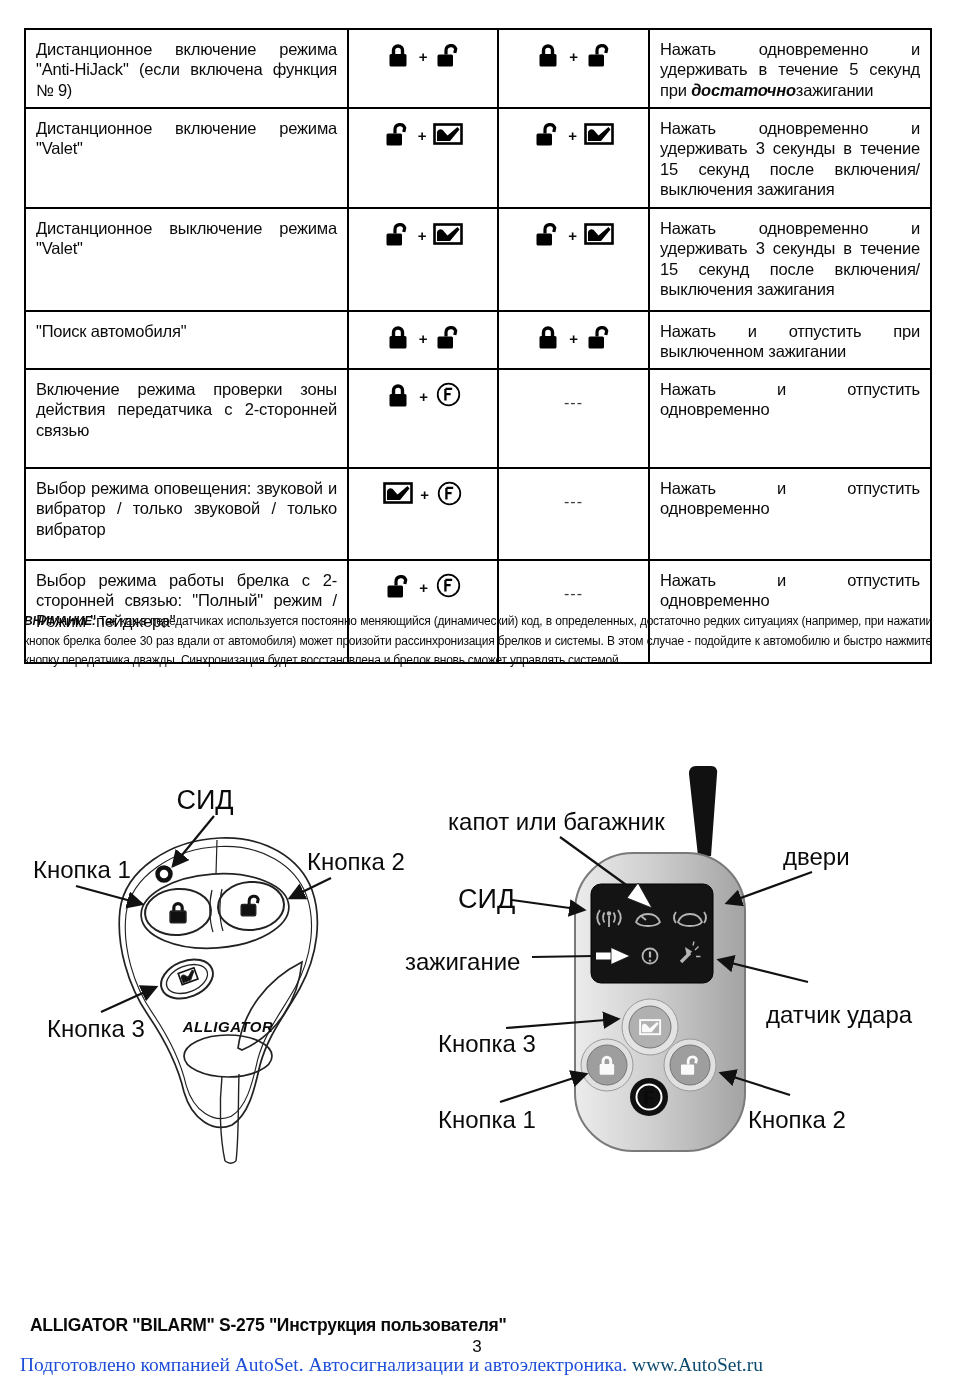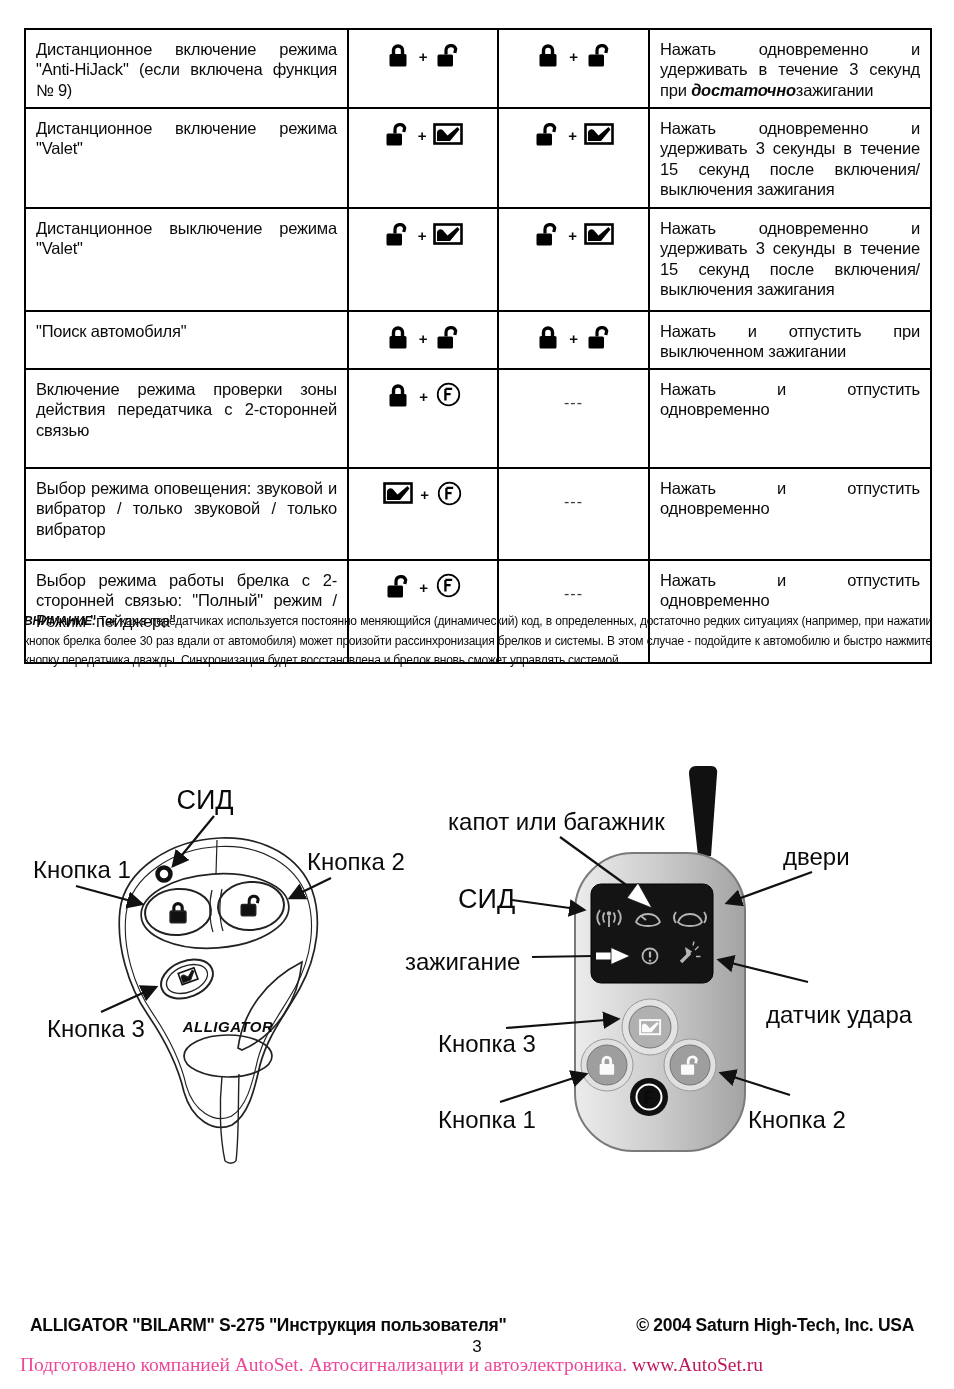--- a/index.html
+++ b/index.html
@@ -26,22 +26,22 @@
   svg.diagram{position:absolute;left:0;top:740px;width:954px;height:460px;}
   svg.diagram text{font-family:"Liberation Sans",sans-serif;fill:#0a0a0a;}
   .lbl{font-size:24px;}
   .lbl-big{font-size:27px;}
   .logo-t{font-size:15px;font-weight:bold;font-style:italic;letter-spacing:0.5px;}
   
   .footer-line{position:absolute;left:30px;top:1315px;width:884px;display:flex;
         justify-content:space-between;font-weight:bold;font-size:17.5px;letter-spacing:-0.3px;}
   .page-num{position:absolute;left:0;top:1337px;width:954px;text-align:center;font-size:17px;}
   .prepared{position:absolute;left:20px;top:1354px;font-family:"Liberation Serif",serif;font-size:19.5px;}
-  .prepared .red{color:#ec4899;}
-  .prepared a{color:#be185d;text-decoration:none;}
+  .prepared .red{color:#1d4ed8;}
+  .prepared a{color:#0c4a6e;text-decoration:none;}
 </style>
 </head>
 <body>
 
 <svg width="0" height="0" style="position:absolute" aria-hidden="true">
   <defs>
     <g id="icon-lock-closed">
       <path d="M9.5,13 V9.5 a4.5,4.5 0 0 1 9,0 V13" fill="none" stroke="currentColor" stroke-width="3.4"></path>
       <rect x="5.5" y="13" width="17" height="12.5" rx="1.5" fill="currentColor"></rect>
     </g>
@@ -87,21 +87,21 @@
         <span class="combo">
           <svg class="gi ic-lock" viewBox="0 0 28 28" style="color:#000">
                 <use href="#icon-lock-closed"></use>
               </svg>
           <span class="plus">+</span>
           <svg class="gi ic-lock" viewBox="0 0 28 28" style="color:#000">
                 <use href="#icon-lock-open"></use>
               </svg>
         </span>
       </td>
-      <td><span>Нажать одновременно и удерживать в течение 3 секунд при </span><span class="em">достаточно</span><span>зажигании</span></td>
+      <td><span>Нажать одновременно и удерживать в течение 5 секунд при </span><span class="em">достаточно</span><span>зажигании</span></td>
     </tr>
     <tr style="height:100px">
       <td>Дистанционное включение режима "Valet"</td>
       <td class="ic">
         <span class="combo">
           <svg class="gi ic-lock" viewBox="0 0 28 28" style="color:#000">
                 <use href="#icon-lock-open"></use>
               </svg>
           <span class="plus">+</span>
           <svg class="gi ic-trunk" viewBox="0 0 30 22" style="color:#000">
@@ -342,20 +342,19 @@
       <line x1="506" y1="288" x2="618" y2="279" stroke="#111" stroke-width="2.2" marker-end="url(#arr)"></line>
       <text x="438" y="388" class="lbl">Кнопка 1</text>
       <line x1="500" y1="362" x2="586" y2="334" stroke="#111" stroke-width="2.2" marker-end="url(#arr)"></line>
       <text x="748" y="388" class="lbl">Кнопка 2</text>
       <line x1="790" y1="355" x2="721" y2="333" stroke="#111" stroke-width="2.2" marker-end="url(#arr)"></line>
     </g>
   </svg>
 
   <div class="footer-line">
     <span>ALLIGATOR "BILARM"  S-275 "Инструкция пользователя"</span>
-    <span>© 2004 Saturn High-Tech, Inc. USA</span>
   </div>
   <div class="page-num">3</div>
   <div class="prepared">
     <span class="red">Подготовлено компанией AutoSet. Автосигнализации и автоэлектроника. </span><a href="#">www.AutoSet.ru</a>
   </div>
 
 </div>
 
 </body></html>

